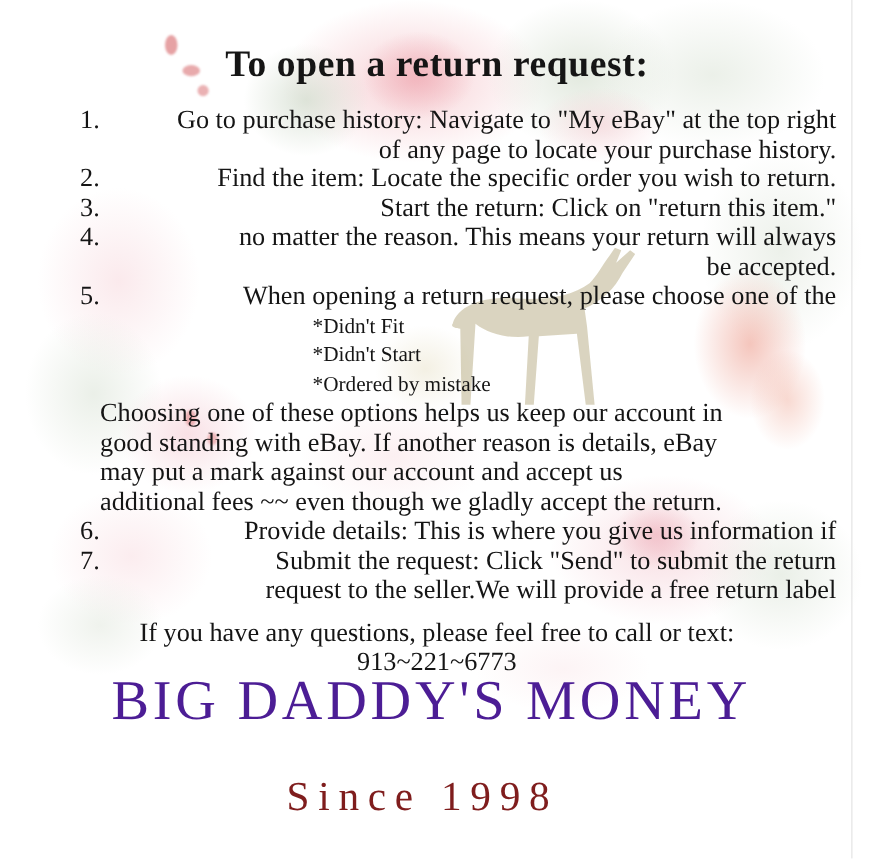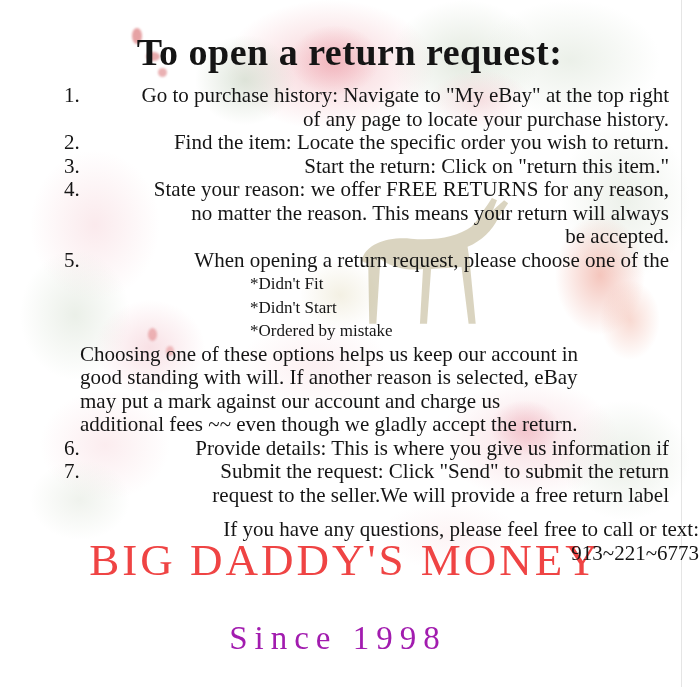--- a/index.html
+++ b/index.html
@@ -10,41 +10,41 @@
   
   .bg { position:absolute; inset:0; z-index:0; }
   .blob { position:absolute; border-radius:50%; }
   .grad { background:radial-gradient(closest-side, var(--c) 0%, rgba(255,255,255,0) 100%); }
   .dot  { filter:blur(1px); }
   .edge-line { position:absolute; left:681px; top:0; width:1px; height:687px; background:#e5e5e5; }
   .deer { position:absolute; left:352px; top:196px; width:218px; height:132px; opacity:.48; filter:blur(.6px); }
   
   .wm-brand {
     position:absolute; z-index:1; left:0; top:534px; width:690px;
-    text-align:center; font-size:45px; letter-spacing:3px; color:#ef4444;
+    text-align:center; font-size:45px; letter-spacing:3px; color:#4c1d95;
     font-family:"Liberation Serif", serif; white-space:nowrap;
   }
   .wm-since {
     position:absolute; z-index:1; left:0; top:620px; width:676px;
-    text-align:center; font-size:33px; letter-spacing:7px; color:#a21caf;
+    text-align:center; font-size:33px; letter-spacing:7px; color:#7f1d1d;
     font-family:"Liberation Serif", serif; white-space:nowrap;
   }
   
   .content { position:absolute; inset:0; z-index:2; }
   .title {
-    margin:34px 0 0 0; text-align:center; font-size:38px; line-height:36px;
+    margin:34px 0 0 0; text-align:center; font-size:30px; line-height:36px;
     font-weight:bold; letter-spacing:.5px;
   }
   .steps { margin:14px 30px 0 64px; font-size:21px; line-height:23.5px; }
   .step  { display:flex; }
   .step .num   { flex:none; width:27px; }
   .step .lines { flex:1;text-align:right; }
   .options { margin-left:250px; font-size:17px; line-height:23.5px; }
   .note    { margin-left:80px; margin-right:40px; font-size:21px; line-height:23.5px; }
-  .footer  { margin-top:11px; text-align:right; font-size:21px; line-height:23.5px; }
+  .footer  { margin-top:11px; text-align:center; font-size:21px; line-height:23.5px; }
   .nowrap  { white-space:nowrap; }
 </style>
 </head>
 <body>
 
 <div class="canvas">
 
   <div class="bg">
     <div class="blob grad" style="--c:rgba(244,193,199,.75); left:225px; top:0; width:210px; height:130px;"></div>
     <div class="blob grad" style="--c:rgba(238,162,172,.6); left:290px; top:25px; width:90px; height:70px;"></div>
@@ -99,43 +99,42 @@
       </div>
       <div class="step">
         <span class="num">3.</span>
         <div class="lines">
           <div>Start the return: Click on "return this item."</div>
         </div>
       </div>
       <div class="step">
         <span class="num">4.</span>
         <div class="lines">
-          <div>State your reason: we offer FREE RETURNS for any reason,</div>
           <div>no matter the reason. This means your return will always</div>
           <div>be accepted.</div>
         </div>
       </div>
       <div class="step">
         <span class="num">5.</span>
         <div class="lines">
           <div>When opening a return request, please choose one of the</div>
         </div>
       </div>
     </div>
 
     <div class="options">
       <div class="nowrap">*Didn't Fit</div>
       <div class="nowrap">*Didn't Start</div>
       <div class="nowrap">*Ordered by mistake</div>
     </div>
 
     <div class="note">
       <div>Choosing one of these options helps us keep our account in</div>
-      <div>good standing with will. If another reason is selected, eBay</div>
-      <div>may put a mark against our account and charge us</div>
+      <div>good standing with eBay. If another reason is details, eBay</div>
+      <div>may put a mark against our account and accept us</div>
       <div>additional fees ~~ even though we gladly accept the return.</div>
     </div>
 
     <div class="steps" style="margin-top:0;">
       <div class="step">
         <span class="num">6.</span>
         <div class="lines">
           <div>Provide details: This is where you give us information if</div>
         </div>
       </div>

